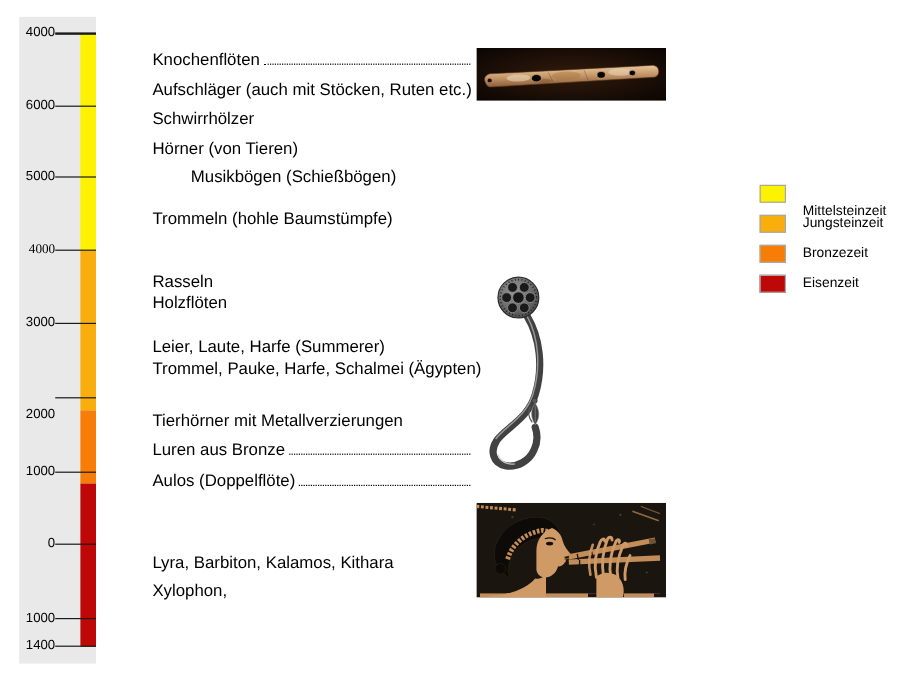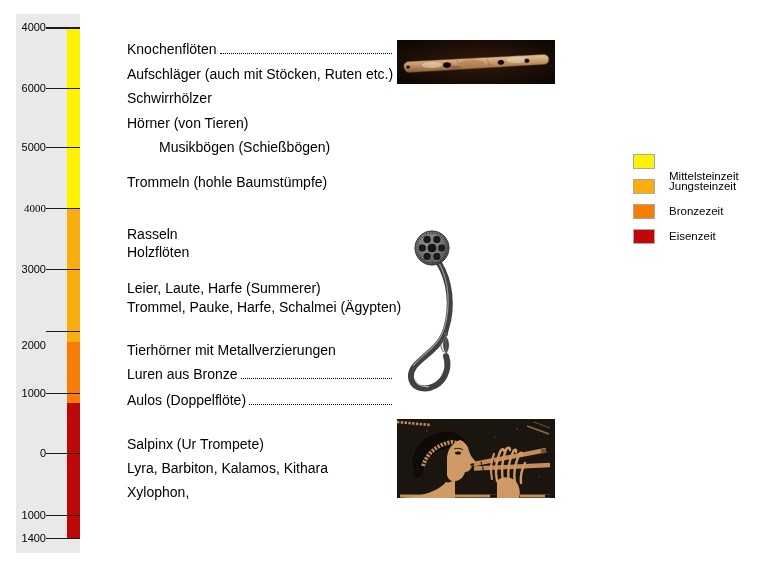--- a/index.html
+++ b/index.html
@@ -88,23 +88,20 @@
   <div class="item" style="top:344px;">
       <span>Tierhörner mit Metallverzierungen</span>
     </div>
   <div class="item" style="top:368px;">
       <span>Luren aus Bronze</span>
       <span class="leader"></span>
     </div>
   <div class="item" style="top:394px;">
       <span>Aulos (Doppelflöte)</span>
       <span class="leader"></span>
-    </div>
-  <div class="item" style="top:438px;">
-      <span>Salpinx (Ur Trompete)</span>
     </div>
   <div class="item" style="top:462px;">
       <span>Lyra, Barbiton, Kalamos, Kithara</span>
     </div>
   <div class="item" style="top:486px;align-items:flex-end;">
       <span>Xylophon,</span>
     </div>
 
   <svg class="figure" style="left:397px;top:40px;" width="158" height="44" viewBox="0 0 158 44">
     <defs>

